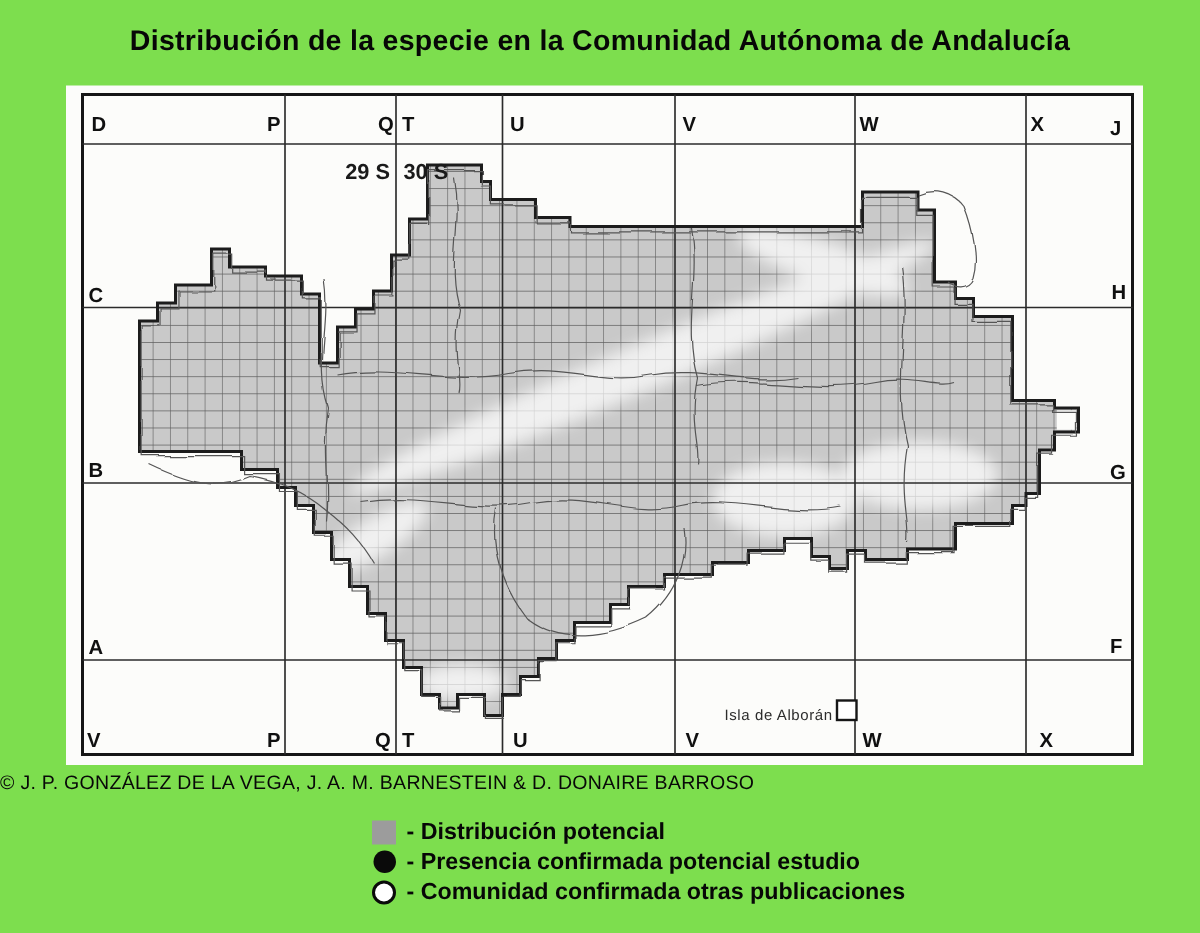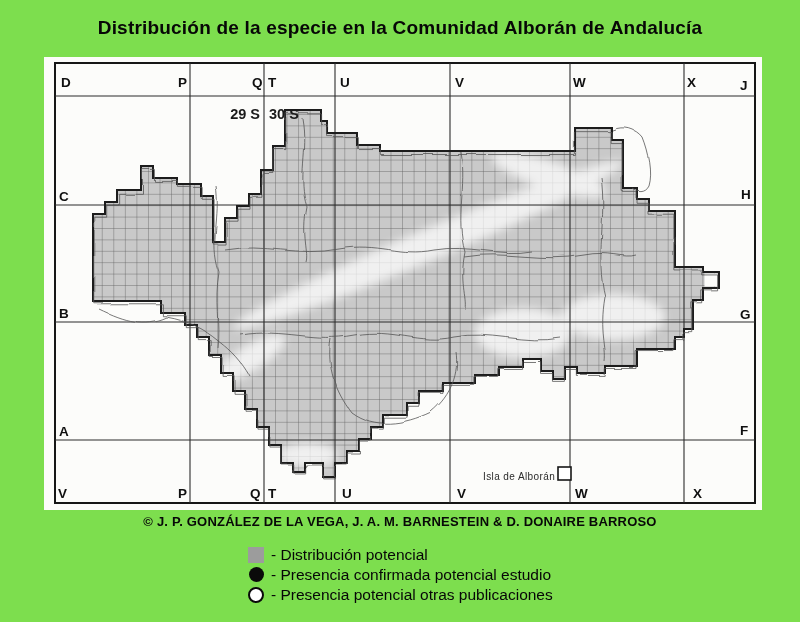--- a/index.html
+++ b/index.html
@@ -1,40 +1,40 @@
 <!DOCTYPE html>
 <html><head>
 <meta charset="utf-8">
 <style>
   html,body{margin:0;padding:0;background:#4aa32a;}
   #screen{position:relative;width:800px;height:622px;background:#7dde4e;overflow:hidden;
           font-family:"Liberation Sans",sans-serif;}
   .title{position:absolute;top:17px;left:0;width:800px;text-align:center;
          font-size:19px;font-weight:bold;color:#070707;letter-spacing:.2px;}
   .map-paper{position:absolute;left:44px;top:57px;width:718px;height:453px;background:#fcfcfa;}
-  .attribution{position:absolute;top:514px;left:0;width:800px;text-align:center;
-               font-size:13px;font-weight:bold;color:#080808;letter-spacing:.2px;}
+  .attribution{position:absolute;top:514px;left:0;width:800px;
+               font-size:13px;font-weight:normal;color:#080808;letter-spacing:.2px;}
   .legend{position:absolute;left:247px;top:545px;}
   .legend-row{display:flex;align-items:center;height:19px;margin-bottom:1px;}
   .legend-icon{width:18px;display:flex;justify-content:center;align-items:center;margin-right:6px;}
   .sq{width:16px;height:16px;background:#9c9c9c;}
   .dot-black{width:15px;height:15px;border-radius:50%;background:#0a0a0a;}
   .dot-white{width:12px;height:12px;border-radius:50%;background:#ffffff;border:2px solid #0a0a0a;}
-  .legend-label{font-size:15.5px;font-weight:normal;color:#070707;white-space:pre;}
+  .legend-label{font-size:15.5px;font-weight:bold;color:#070707;white-space:pre;}
   svg text{font-family:"Liberation Sans",sans-serif;}
   .gridletter{font-size:13.5px;font-weight:bold;fill:#101010;}
   .zonelabel{font-size:14.5px;font-weight:bold;fill:#1a1a1a;}
   .alboran{font-size:10px;fill:#2c2c2c;letter-spacing:.4px;}
 </style>
 </head>
 <body>
 
 <div id="screen">
 
-  <div class="title">Distribución de la especie en la Comunidad Alborán de Andalucía</div>
+  <div class="title">Distribución de la especie en la Comunidad Autónoma de Andalucía</div>
 
   <div class="map-paper">
     <svg width="718" height="453" viewBox="0 0 718 453">
       <defs>
         <pattern id="cells" width="11.55" height="11.4" patternUnits="userSpaceOnUse">
           <path d="M11.55 0H0V11.4" fill="none" stroke="#5d5d5d" stroke-width="0.8"></path>
         </pattern>
         <filter id="wob" x="-10%" y="-10%" width="120%" height="120%">
           <feTurbulence type="fractalNoise" baseFrequency="0.032" numOctaves="2" seed="7" result="n"></feTurbulence>
           <feDisplacementMap in="SourceGraphic" in2="n" scale="5"></feDisplacementMap>
@@ -150,17 +150,17 @@
     <div class="legend-row">
       <span class="legend-icon">
           <span class="dot-black"></span>
         </span>
       <span class="legend-label">- Presencia confirmada potencial estudio</span>
     </div>
     <div class="legend-row">
       <span class="legend-icon">
           <span class="dot-white"></span>
         </span>
-      <span class="legend-label">- Presencia potencial otras publicaciones</span>
+      <span class="legend-label">- Comunidad confirmada otras publicaciones</span>
     </div>
   </div>
 
 </div>
 
 </body></html>

